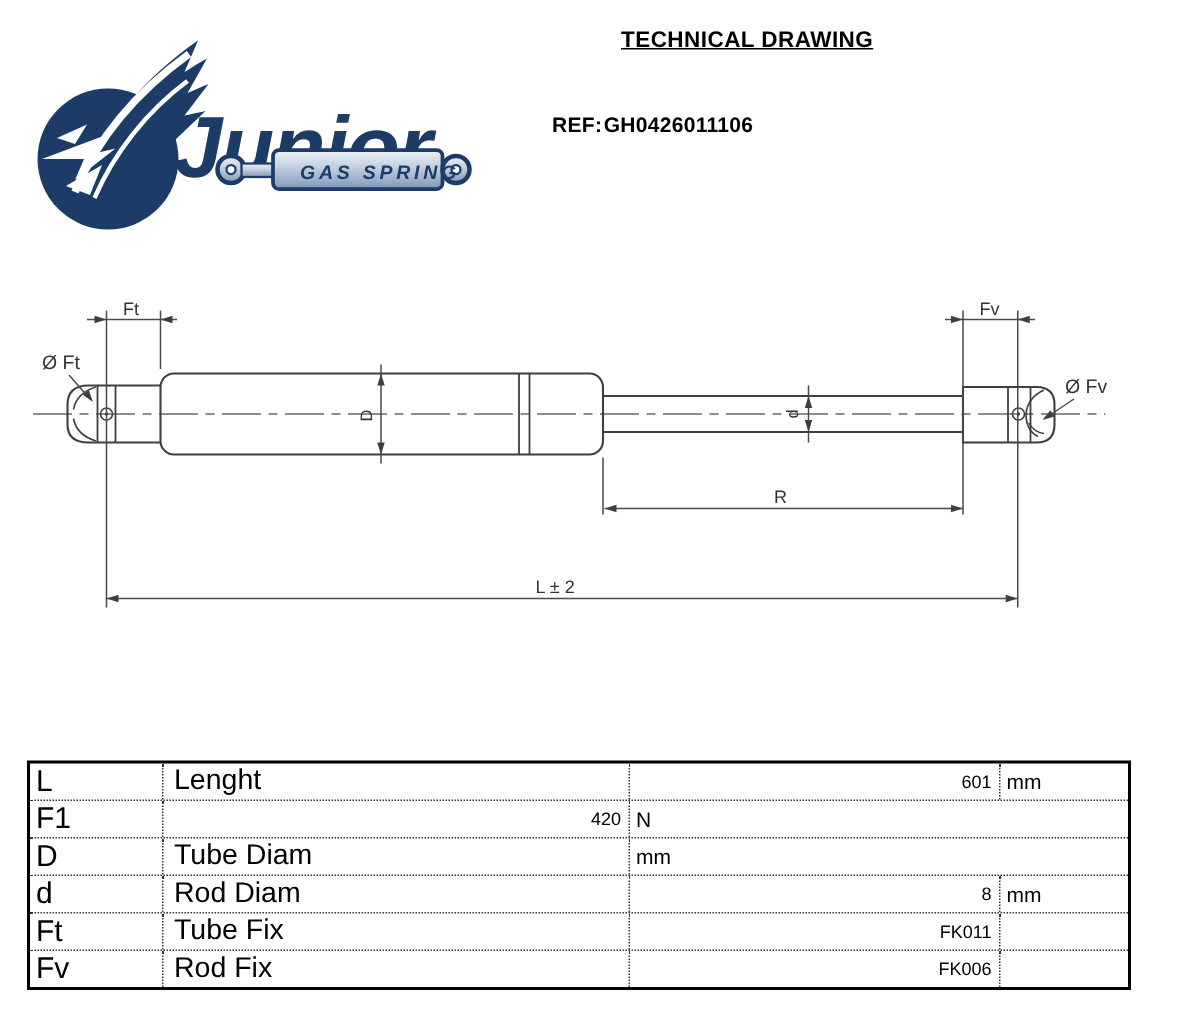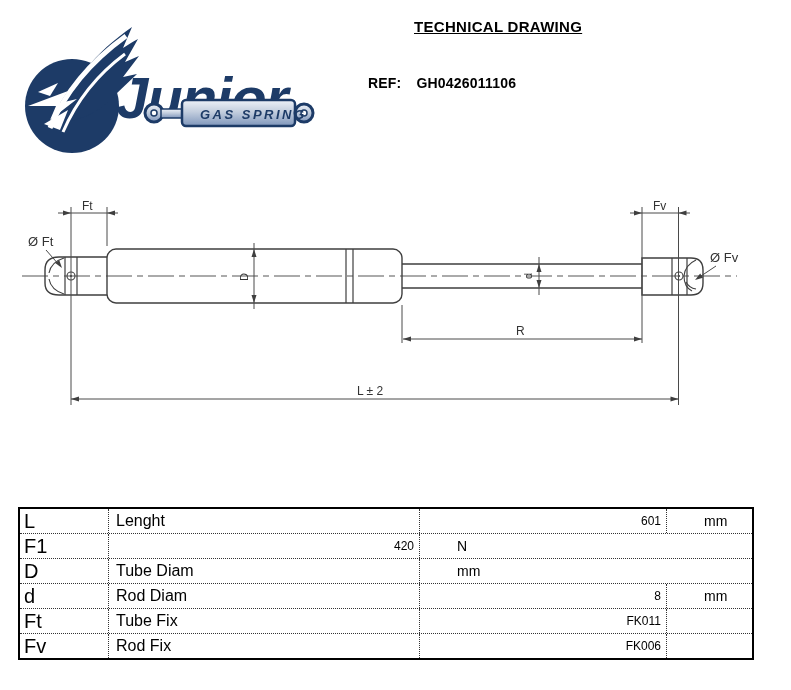--- a/index.html
+++ b/index.html
@@ -9,41 +9,41 @@
   }
   
   .doc-title{
     position:absolute;left:414px;top:18px;
     font-size:15px;font-weight:bold;color:#000;letter-spacing:.3px;text-decoration:underline;
   }
   .ref-line{
     position:absolute;left:368px;top:75px;
     font-size:14px;font-weight:bold;color:#000;letter-spacing:.2px;
   }
-  .ref-line .ref-value{margin-left:15px;}
+  .ref-line .ref-value{margin-left:1px;}
   
   .logo{position:absolute;left:10px;top:14px;width:320px;height:156px;}
   
   .diagram{position:absolute;left:0;top:0;width:791px;height:690px;pointer-events:none;}
   .diagram text{font-family:"Liberation Sans",sans-serif;fill:#333;}
   
   .spec-table{
     position:absolute;left:18px;top:507px;
     border:2px solid #000;background:#fff;
   }
   .t-row{
     display:grid;grid-template-columns:89px 311px 247px 85px;
     height:24px;line-height:24px;
   }
   .t-row:not(:last-child){border-bottom:1px dotted #333;}
   .t-cell{overflow:hidden;white-space:nowrap;color:#000;}
   .c-sym{font-size:20px;padding-left:4px;border-right:1px dotted #333;}
-  .c-name{font-size:16px;padding-left:7px;border-right:1px dotted #333;}
+  .c-name{font-size:19px;padding-left:7px;border-right:1px dotted #333;}
   .c-val{font-size:12px;text-align:right;padding-right:5px;border-right:1px dotted #333;}
-  .c-unit{font-size:14px;padding-left:4px;margin-left:33px;}
+  .c-unit{font-size:14px;padding-left:4px;}
 </style>
 </head>
 <body>
 
 <div class="page">
 
   <svg class="logo" viewBox="0 0 320 156" aria-hidden="true">
     <defs>
       <linearGradient id="sg" x1="0" y1="0" x2="0" y2="1">
         <stop offset="0%" stop-color="#eef2f8"></stop>

